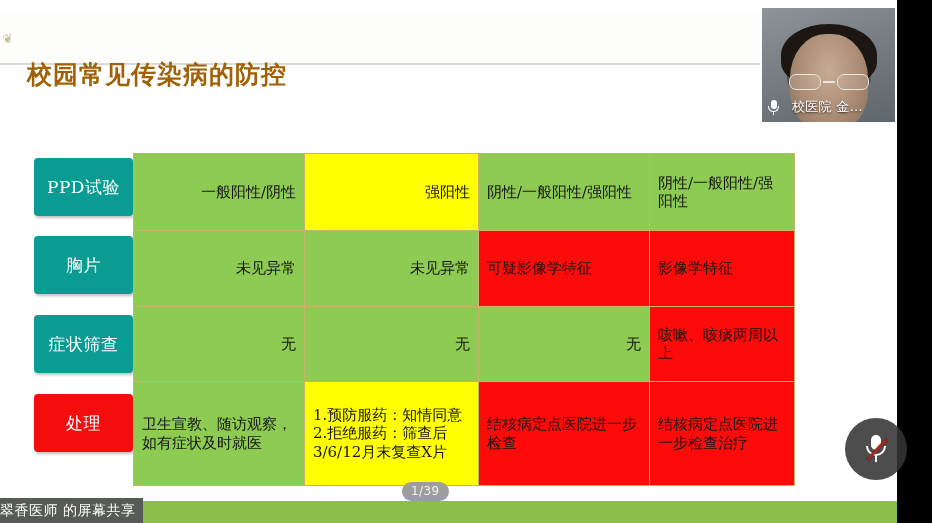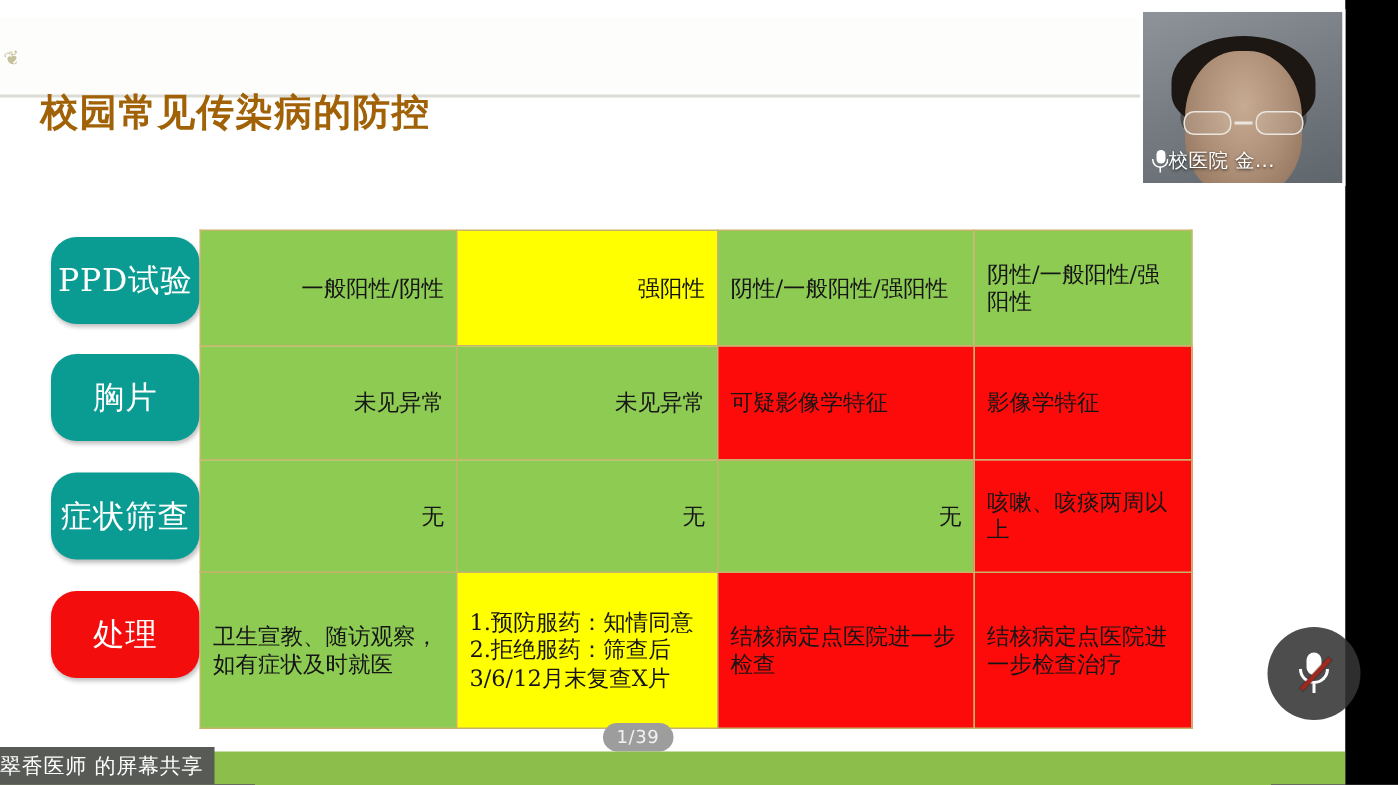--- a/index.html
+++ b/index.html
@@ -37,24 +37,24 @@
 
   .slide-subtitle {
     position: absolute; left: 52px; top: 96px;
     font-family: "DejaVu Serif", "Liberation Serif", serif;
     font-size: 22px; color: #1f1f1f; letter-spacing: 1px;
   }
 
   
   .chip {
     position: absolute; left: 34px; width: 99px; height: 58px;
-    border-radius: 17px;
+    border-radius: 4px;
     display: flex; align-items: center; justify-content: center;
     font-family: "DejaVu Serif", "Liberation Serif", serif;
-    font-size: 21px; color: #ffffff; letter-spacing: .5px;
+    font-size: 17px; color: #ffffff; letter-spacing: .5px;
     box-shadow: 1px 2px 3px rgba(0,0,0,.25);
   }
   .chip.teal { background: #0a9c92; }
   .chip.red  { background: #f40d0d; }
 
   
   .matrix {
     position: absolute; left: 133px; top: 153px;
     width: 662px; height: 319px;
     border-collapse: collapse;
@@ -106,21 +106,21 @@
     position:absolute; top:0; width:32px; height:16px; border:1.6px solid #e9e6e0;
     border-radius: 7px; background: rgba(255,255,255,.10);
   }
   .glasses i.l { left: 2px; }
   .glasses i.r { right: 2px; }
   .glasses b {
     position:absolute; left:36px; top:7px; width:12px; height:1.6px; background:#e9e6e0;
   }
   .tile-name {
     position: absolute; left: 6px; bottom: 6px;
-    display: flex; align-items: center; gap: 0;
+    display: flex; align-items: center; gap: 13px;
     color: #ffffff; font-size: 13px; letter-spacing: .3px;
     text-shadow: 0 1px 2px rgba(0,0,0,.8);
     font-family: "DejaVu Sans", "Liberation Sans", sans-serif;
   }
   .mic-glyph {
     width: 11px; height: 15px; position: relative; flex: none;
   }
   .mic-glyph .cap {
     position:absolute; left:2.5px; top:0; width:6px; height:9px;
     border-radius: 3px; background:#fff;

